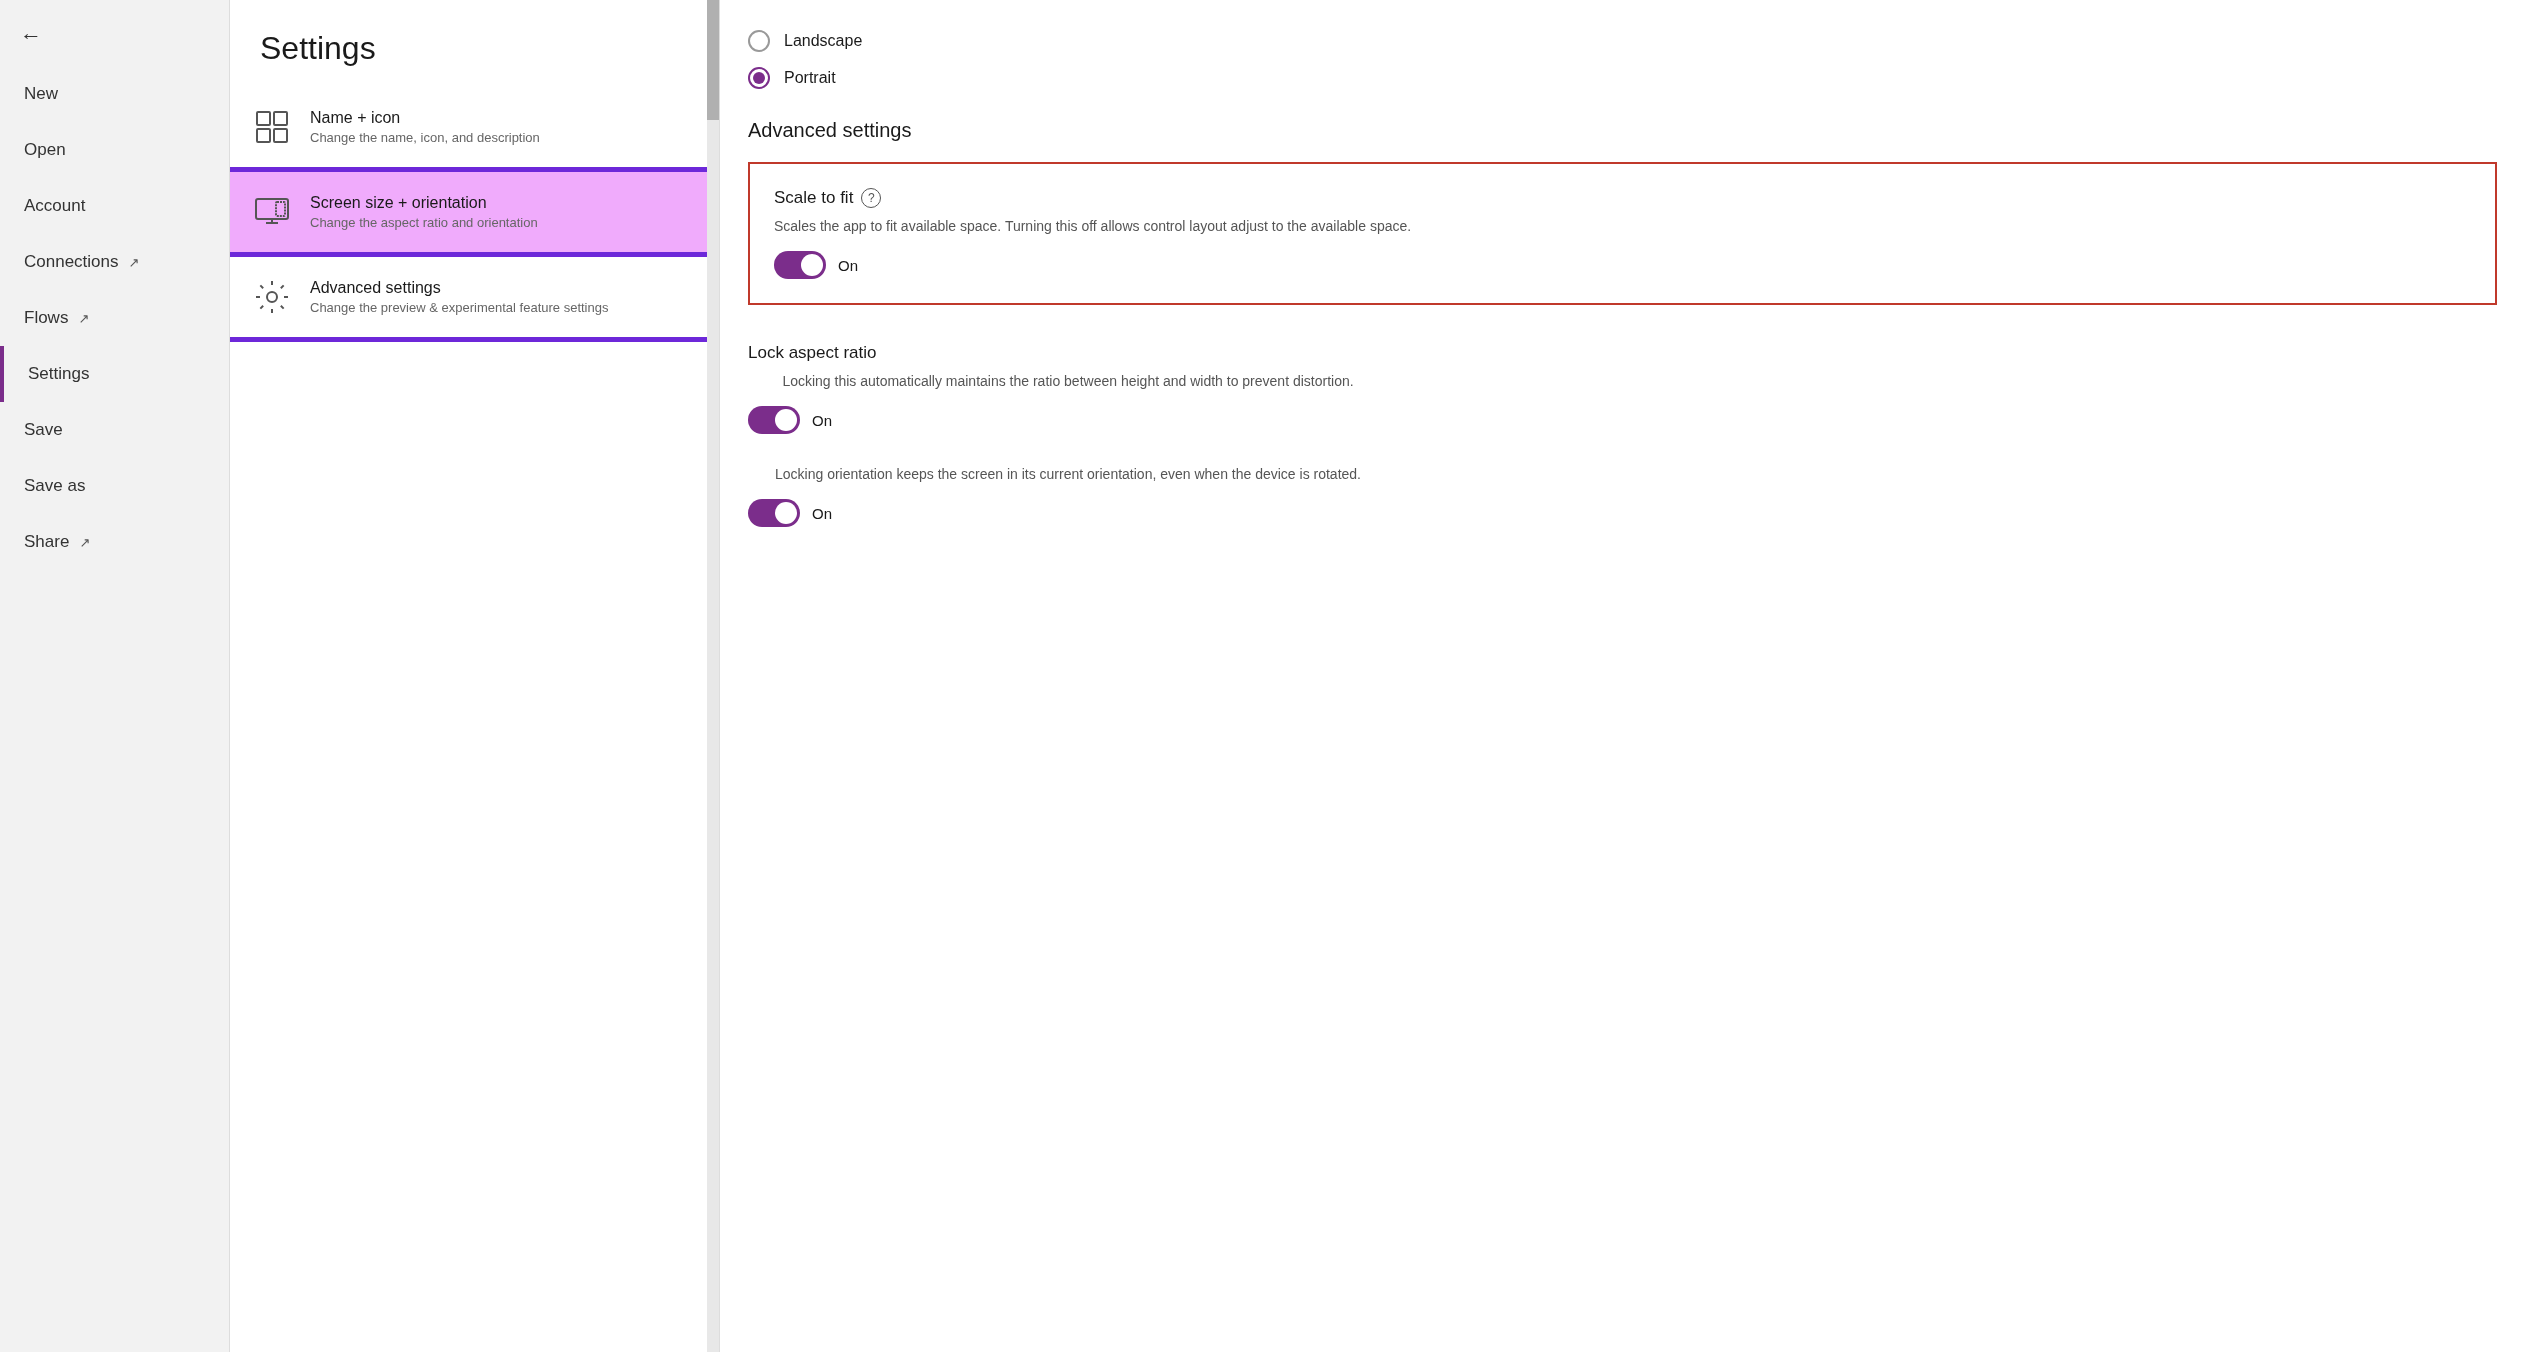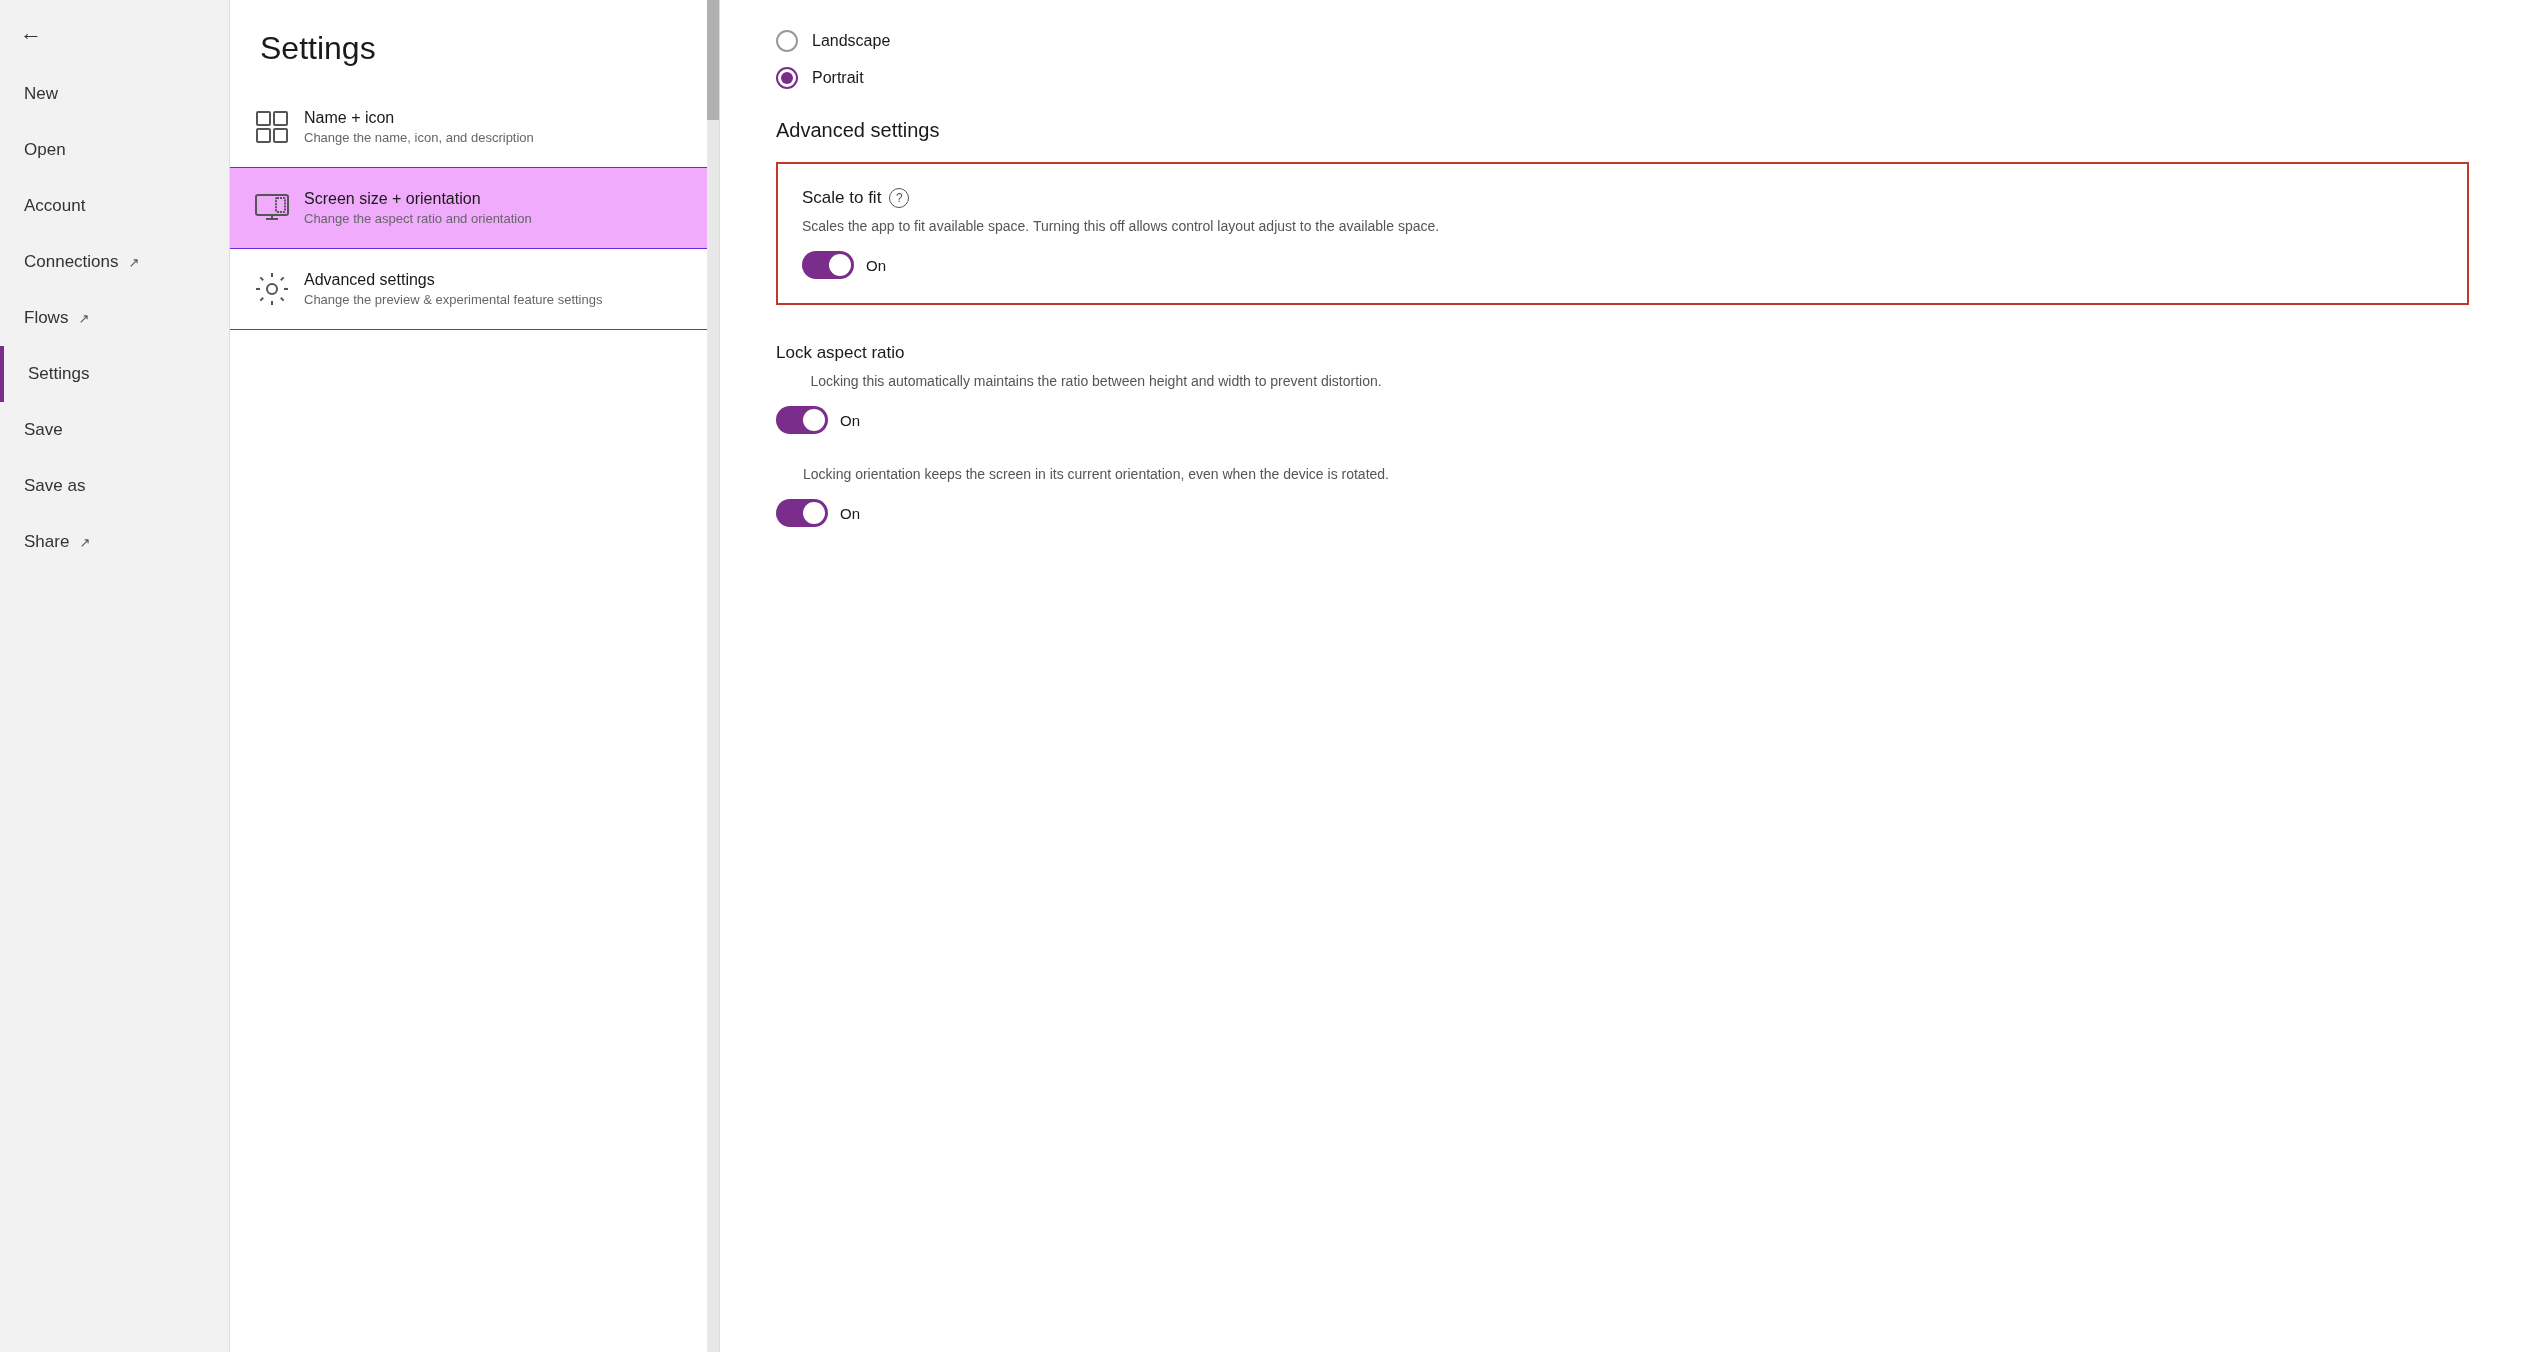--- a/index.html
+++ b/index.html
@@ -99,22 +99,22 @@
     .settings-menu {
       display: flex;
       flex-direction: column;
     }
 
     .settings-menu-item {
       display: flex;
       align-items: center;
       padding: 18px 20px;
       cursor: pointer;
-      gap: 10px;
-      border-bottom: 1px solid #6d28d9;
+      gap: 16px;
+      border-bottom: 5px solid #6d28d9;
     }
 
     .settings-menu-item.active {
       background: #f0abfc;
     }
 
     .settings-menu-item .menu-icon {
       width: 44px;
       height: 44px;
       flex-shrink: 0;
@@ -144,21 +144,21 @@
       font-size: 13px;
       color: #666;
       margin-top: 3px;
     }
 
     
     .content-panel {
       flex: 1;
       background: #fff;
       overflow-y: auto;
-      padding: 30px 56px;
+      padding: 30px 28px;
     }
 
     
     .orientation-section {
       margin-bottom: 30px;
     }
 
     .radio-group {
       display: flex;
       flex-direction: column;

